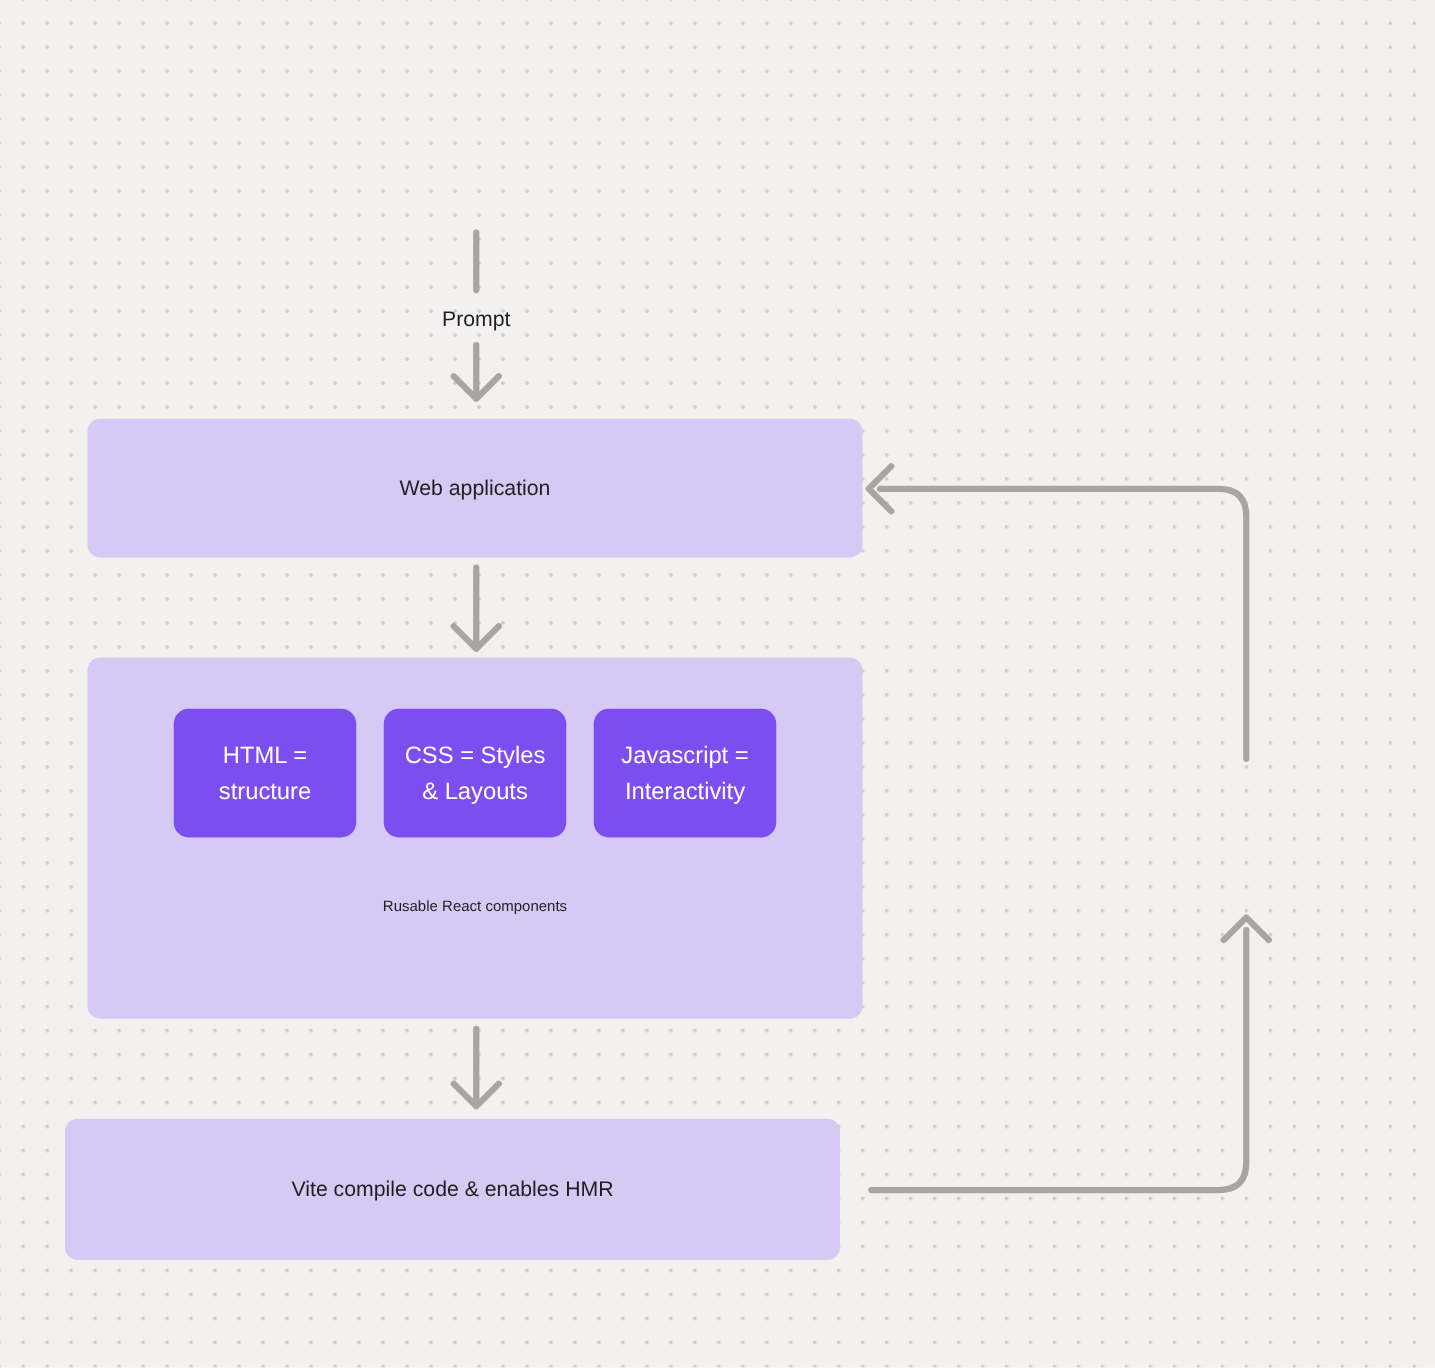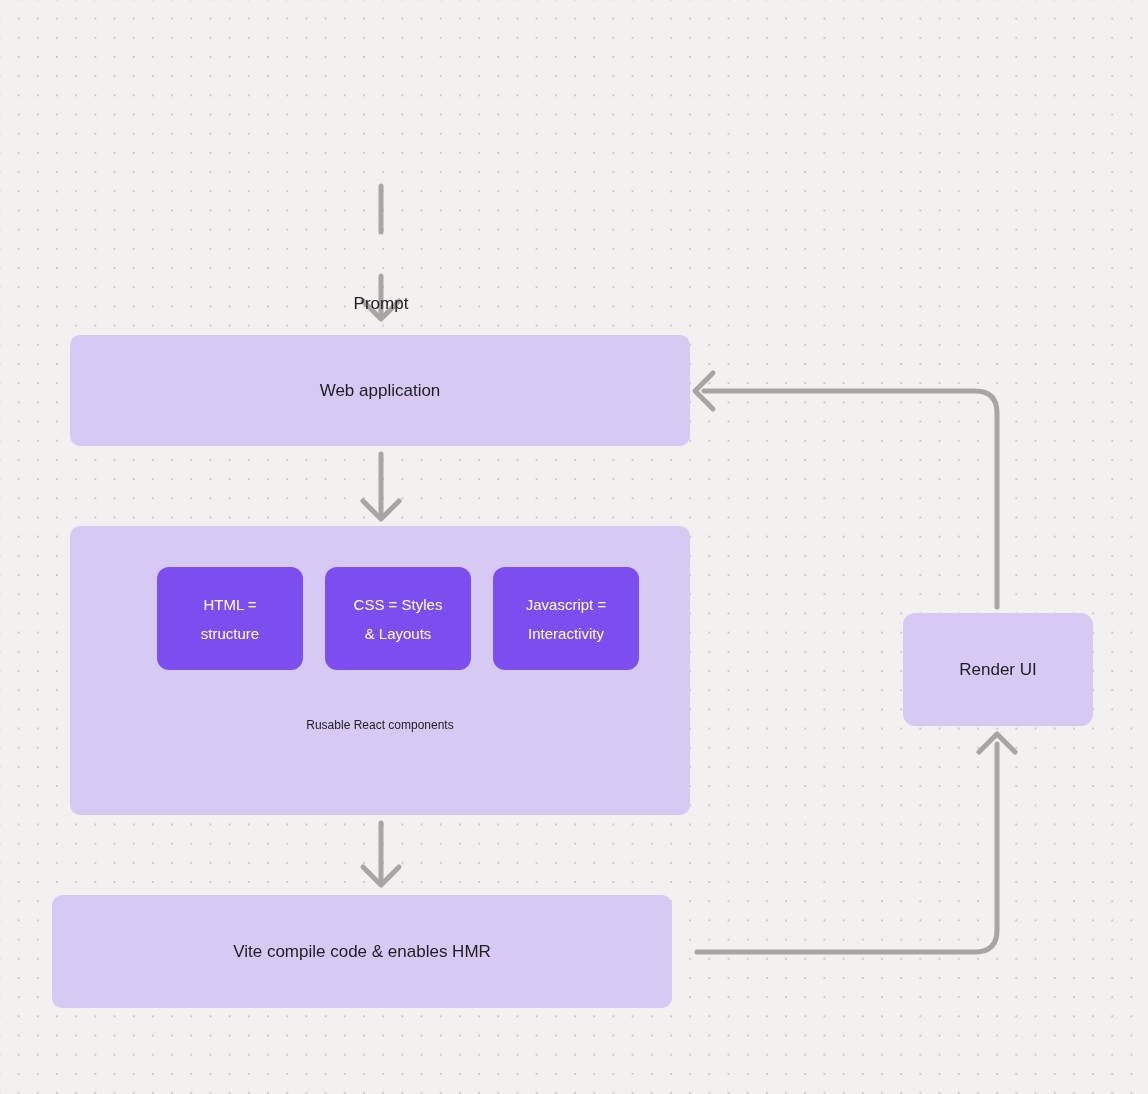--- a/index.html
+++ b/index.html
@@ -30,37 +30,36 @@
     font-size:17px;font-weight:500;
     text-align:center;
   }
   .node.group{align-items:flex-start;}
   .chip{
     position:absolute;
     background:var(--node-dark,#7c4ef0);
     border-radius:12px;
     display:flex;flex-direction:column;align-items:center;justify-content:center;
     color:var(--text-light,#ffffff);
-    font-size:15px;font-weight:500;
+    font-size:19px;font-weight:500;
     line-height:29px;
     text-align:center;
-    margin-left:18px;
   }
   .group-label{
     position:absolute;left:0;right:0;top:192px;
     text-align:center;
     color:var(--text-dark,#1f1e21);
     font-size:12px;font-weight:500;
   }
   .edge-label{
     position:absolute;
     left:331px;top:243px;width:100px;
     text-align:center;line-height:25px;
     color:var(--text-dark,#1f1e21);
-    font-size:17px;font-weight:500;margin-top:48px;
+    font-size:17px;font-weight:500;
   }
 </style>
 </head>
 <body>
 
 <div class="canvas">
 
   <svg class="edges" viewBox="0 0 1148 1094">
     <g>
       <path d="M381 186 L381 232"></path>
@@ -111,17 +110,14 @@
     </div>
     <div class="group-label">
       <span>Rusable React components</span>
     </div>
   </div>
 
   <div class="node" style="left:52px;top:895px;width:620px;height:113px;justify-content:center;">
     <span>Vite compile code &amp; enables HMR</span>
   </div>
 
-  <div class="node" style="left:903px;top:613px;width:190px;height:113px;border-radius:12px;">
-    <span>Render UI</span>
-  </div>
 
 </div>
 
 </body></html>

